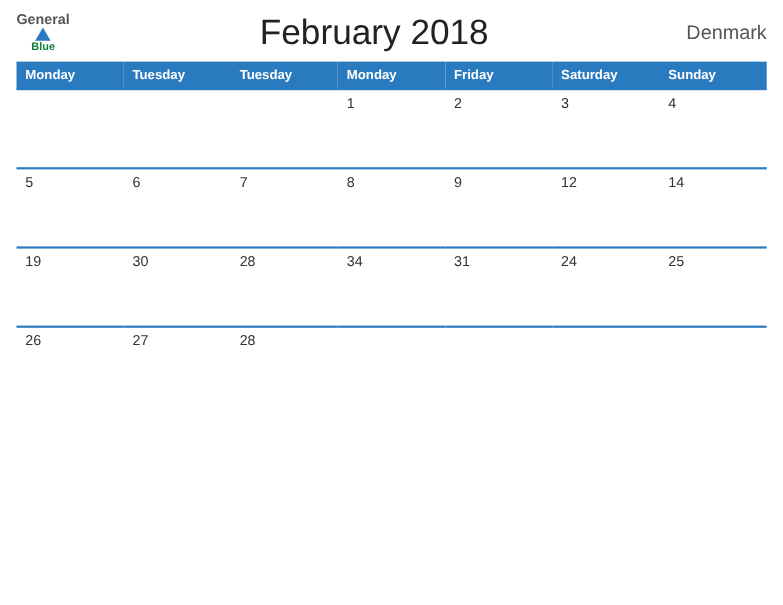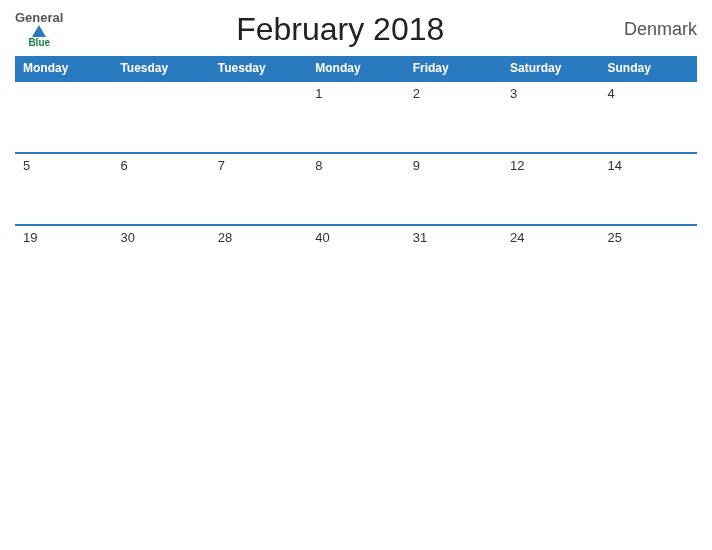--- a/index.html
+++ b/index.html
@@ -172,27 +172,42 @@
           <td>
             <span class="day-number">19</span>
           </td>
           <td>
             <span class="day-number">30</span>
           </td>
           <td>
             <span class="day-number">28</span>
           </td>
           <td>
-            <span class="day-number">40</span>
+            <span class="day-number">34</span>
           </td>
           <td>
             <span class="day-number">31</span>
           </td>
           <td>
             <span class="day-number">24</span>
           </td>
           <td>
             <span class="day-number">25</span>
           </td>
+        </tr>
+        <tr>
+          <td>
+            <span class="day-number">26</span>
+          </td>
+          <td>
+            <span class="day-number">27</span>
+          </td>
+          <td>
+            <span class="day-number">28</span>
+          </td>
+          <td class="empty"></td>
+          <td class="empty"></td>
+          <td class="empty"></td>
+          <td class="empty"></td>
         </tr>
       </tbody>
   </table>
 </div>
 
 </body></html>

